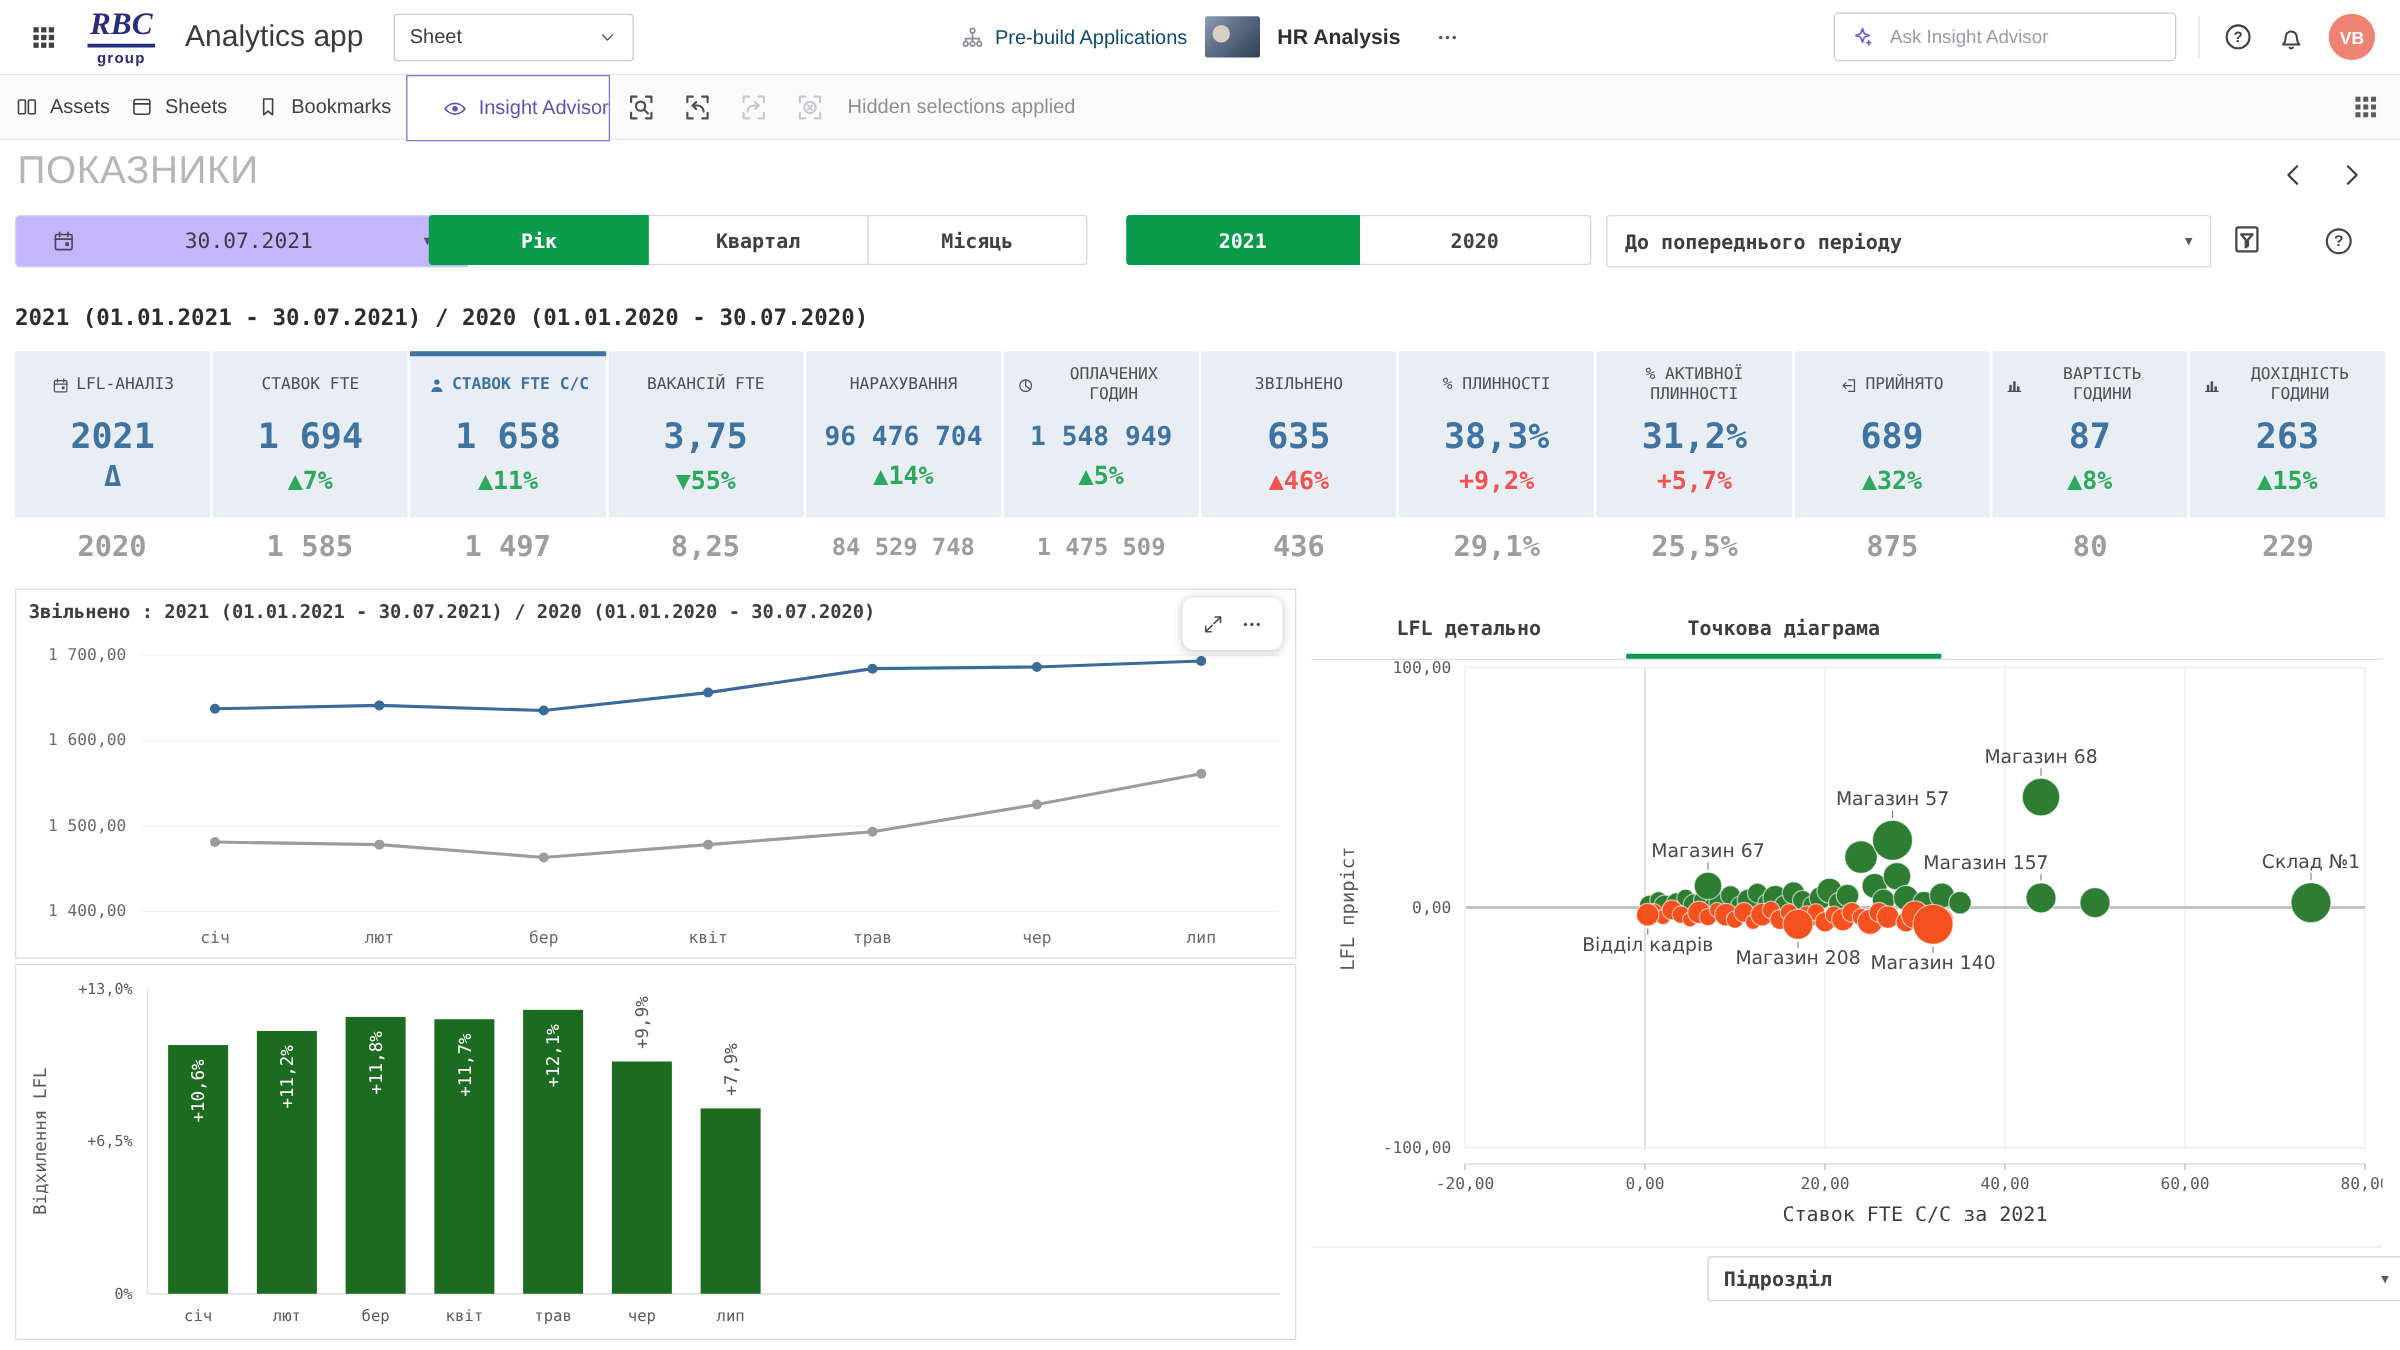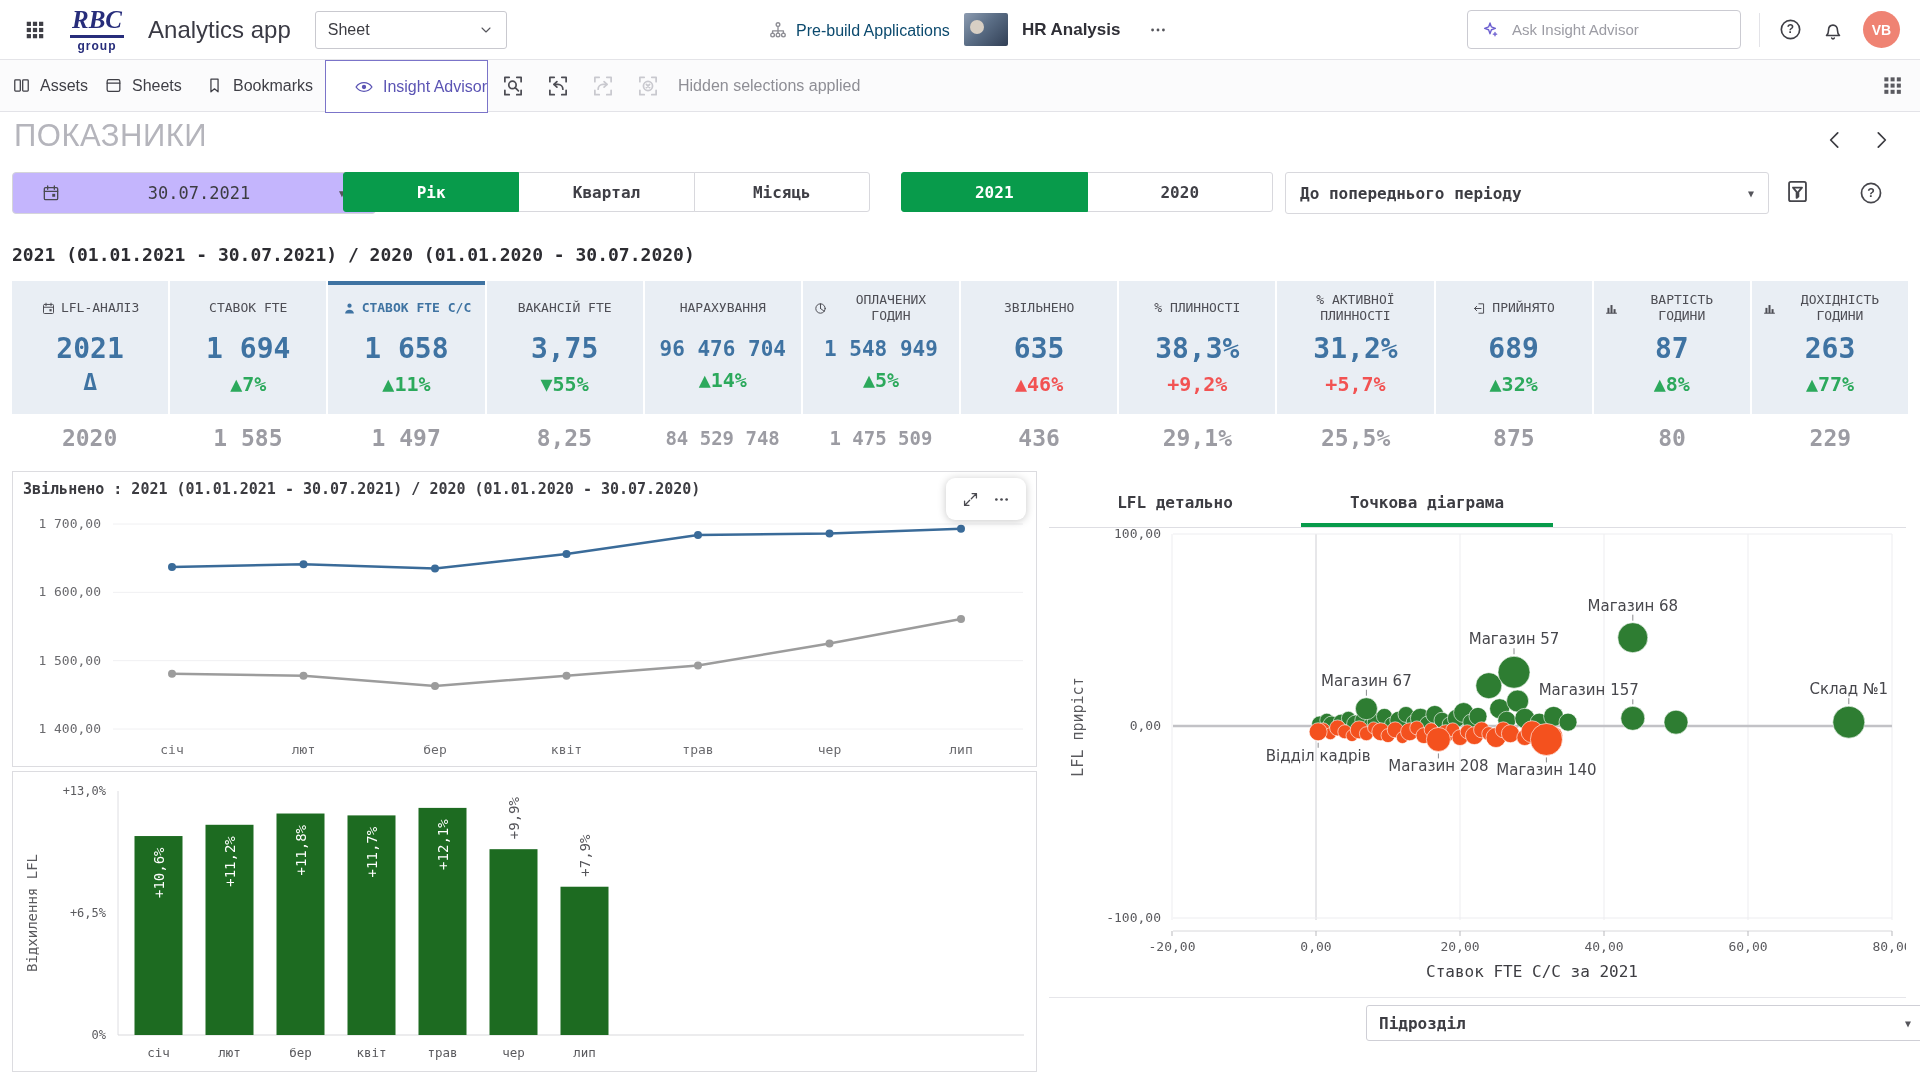--- a/index.html
+++ b/index.html
@@ -439,21 +439,21 @@
           <svg width="15" height="15" viewBox="0 0 24 24" fill="none" stroke="#4e4e55" stroke-width="1.6" stroke-linecap="round" stroke-linejoin="round">
             <path d="M4 19.5h16"></path>
             <rect x="5.5" y="11" width="3.2" height="8.5" fill="#4e4e55" stroke="none"></rect>
             <rect x="10.4" y="6.5" width="3.2" height="13" fill="#4e4e55" stroke="none"></rect>
             <rect x="15.3" y="13" width="3.2" height="6.5" fill="#4e4e55" stroke="none"></rect>
           </svg>
         </span>
         <span class="tlabel">ДОХІДНІСТЬ ГОДИНИ</span>
       </div>
       <div class="kpi-value">263</div>
-      <div class="kpi-delta d-green">▲77%</div>
+      <div class="kpi-delta d-green">▲15%</div>
     </div>
   </div>
 <div id="kpi-prev">
     <div class="kpi-prev-cell">2020</div>
     <div class="kpi-prev-cell">1 585</div>
     <div class="kpi-prev-cell">1 497</div>
     <div class="kpi-prev-cell">8,25</div>
     <div class="kpi-prev-cell small">84 529 748</div>
     <div class="kpi-prev-cell small">1 475 509</div>
     <div class="kpi-prev-cell">436</div>

